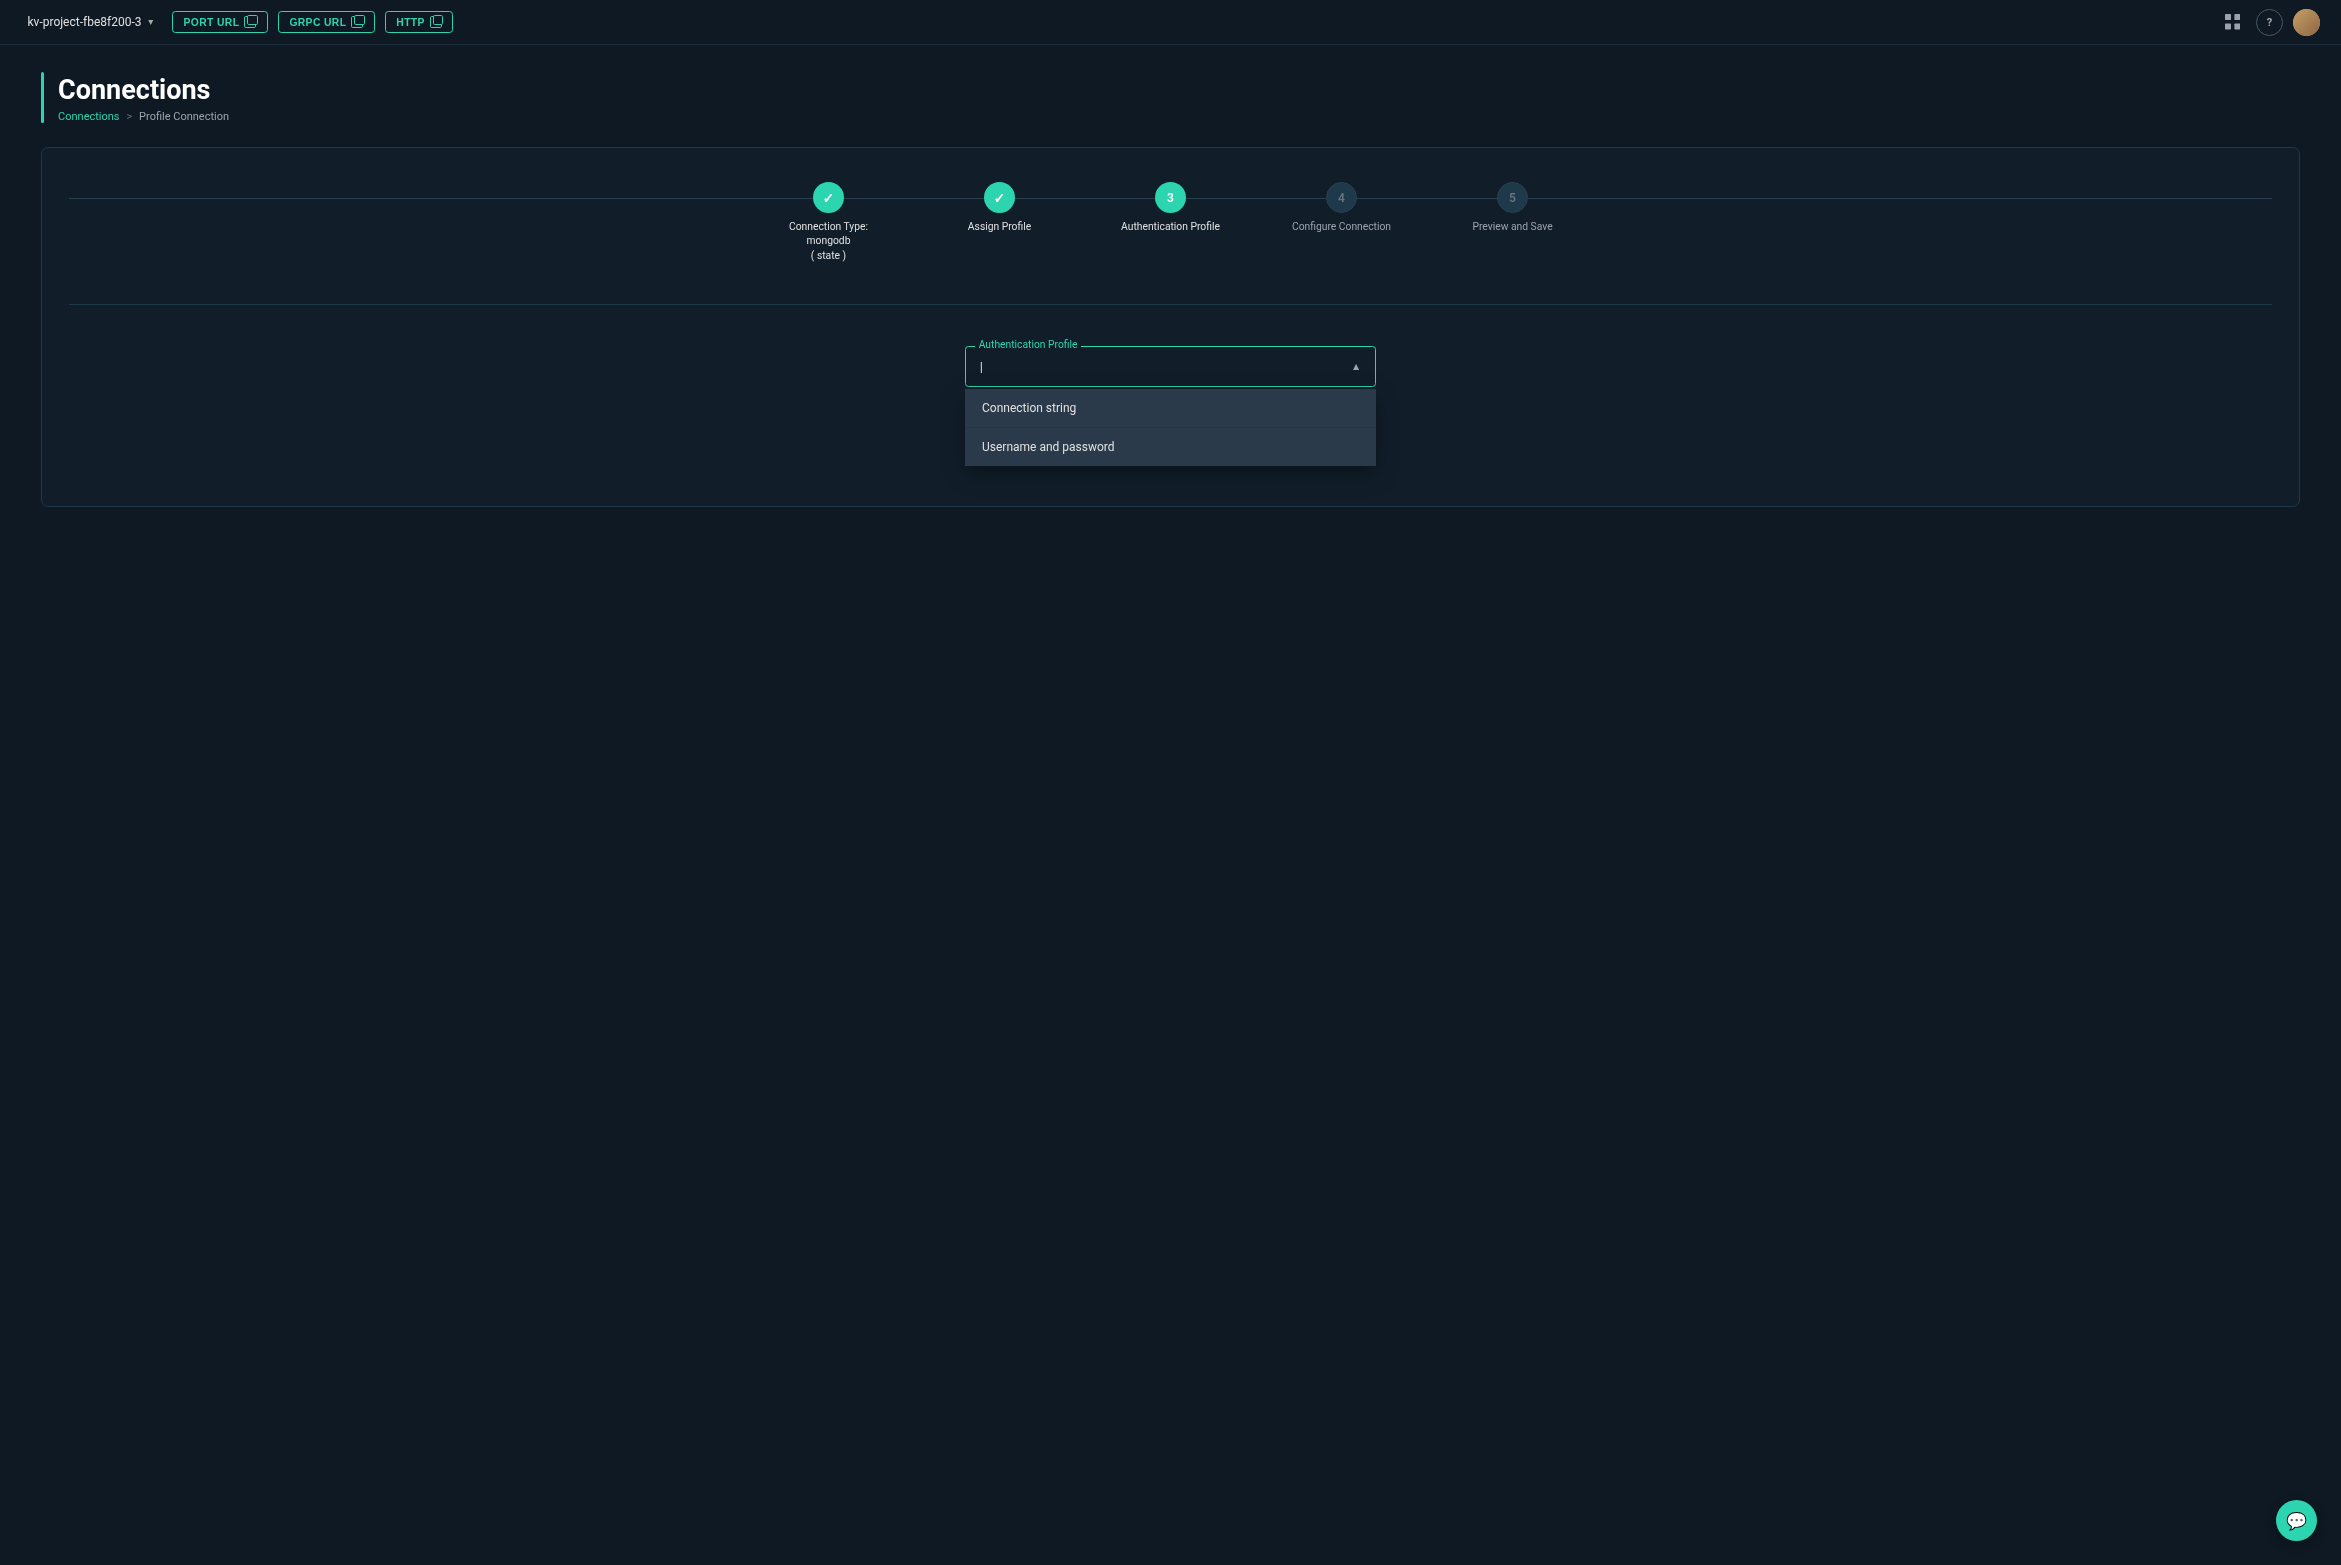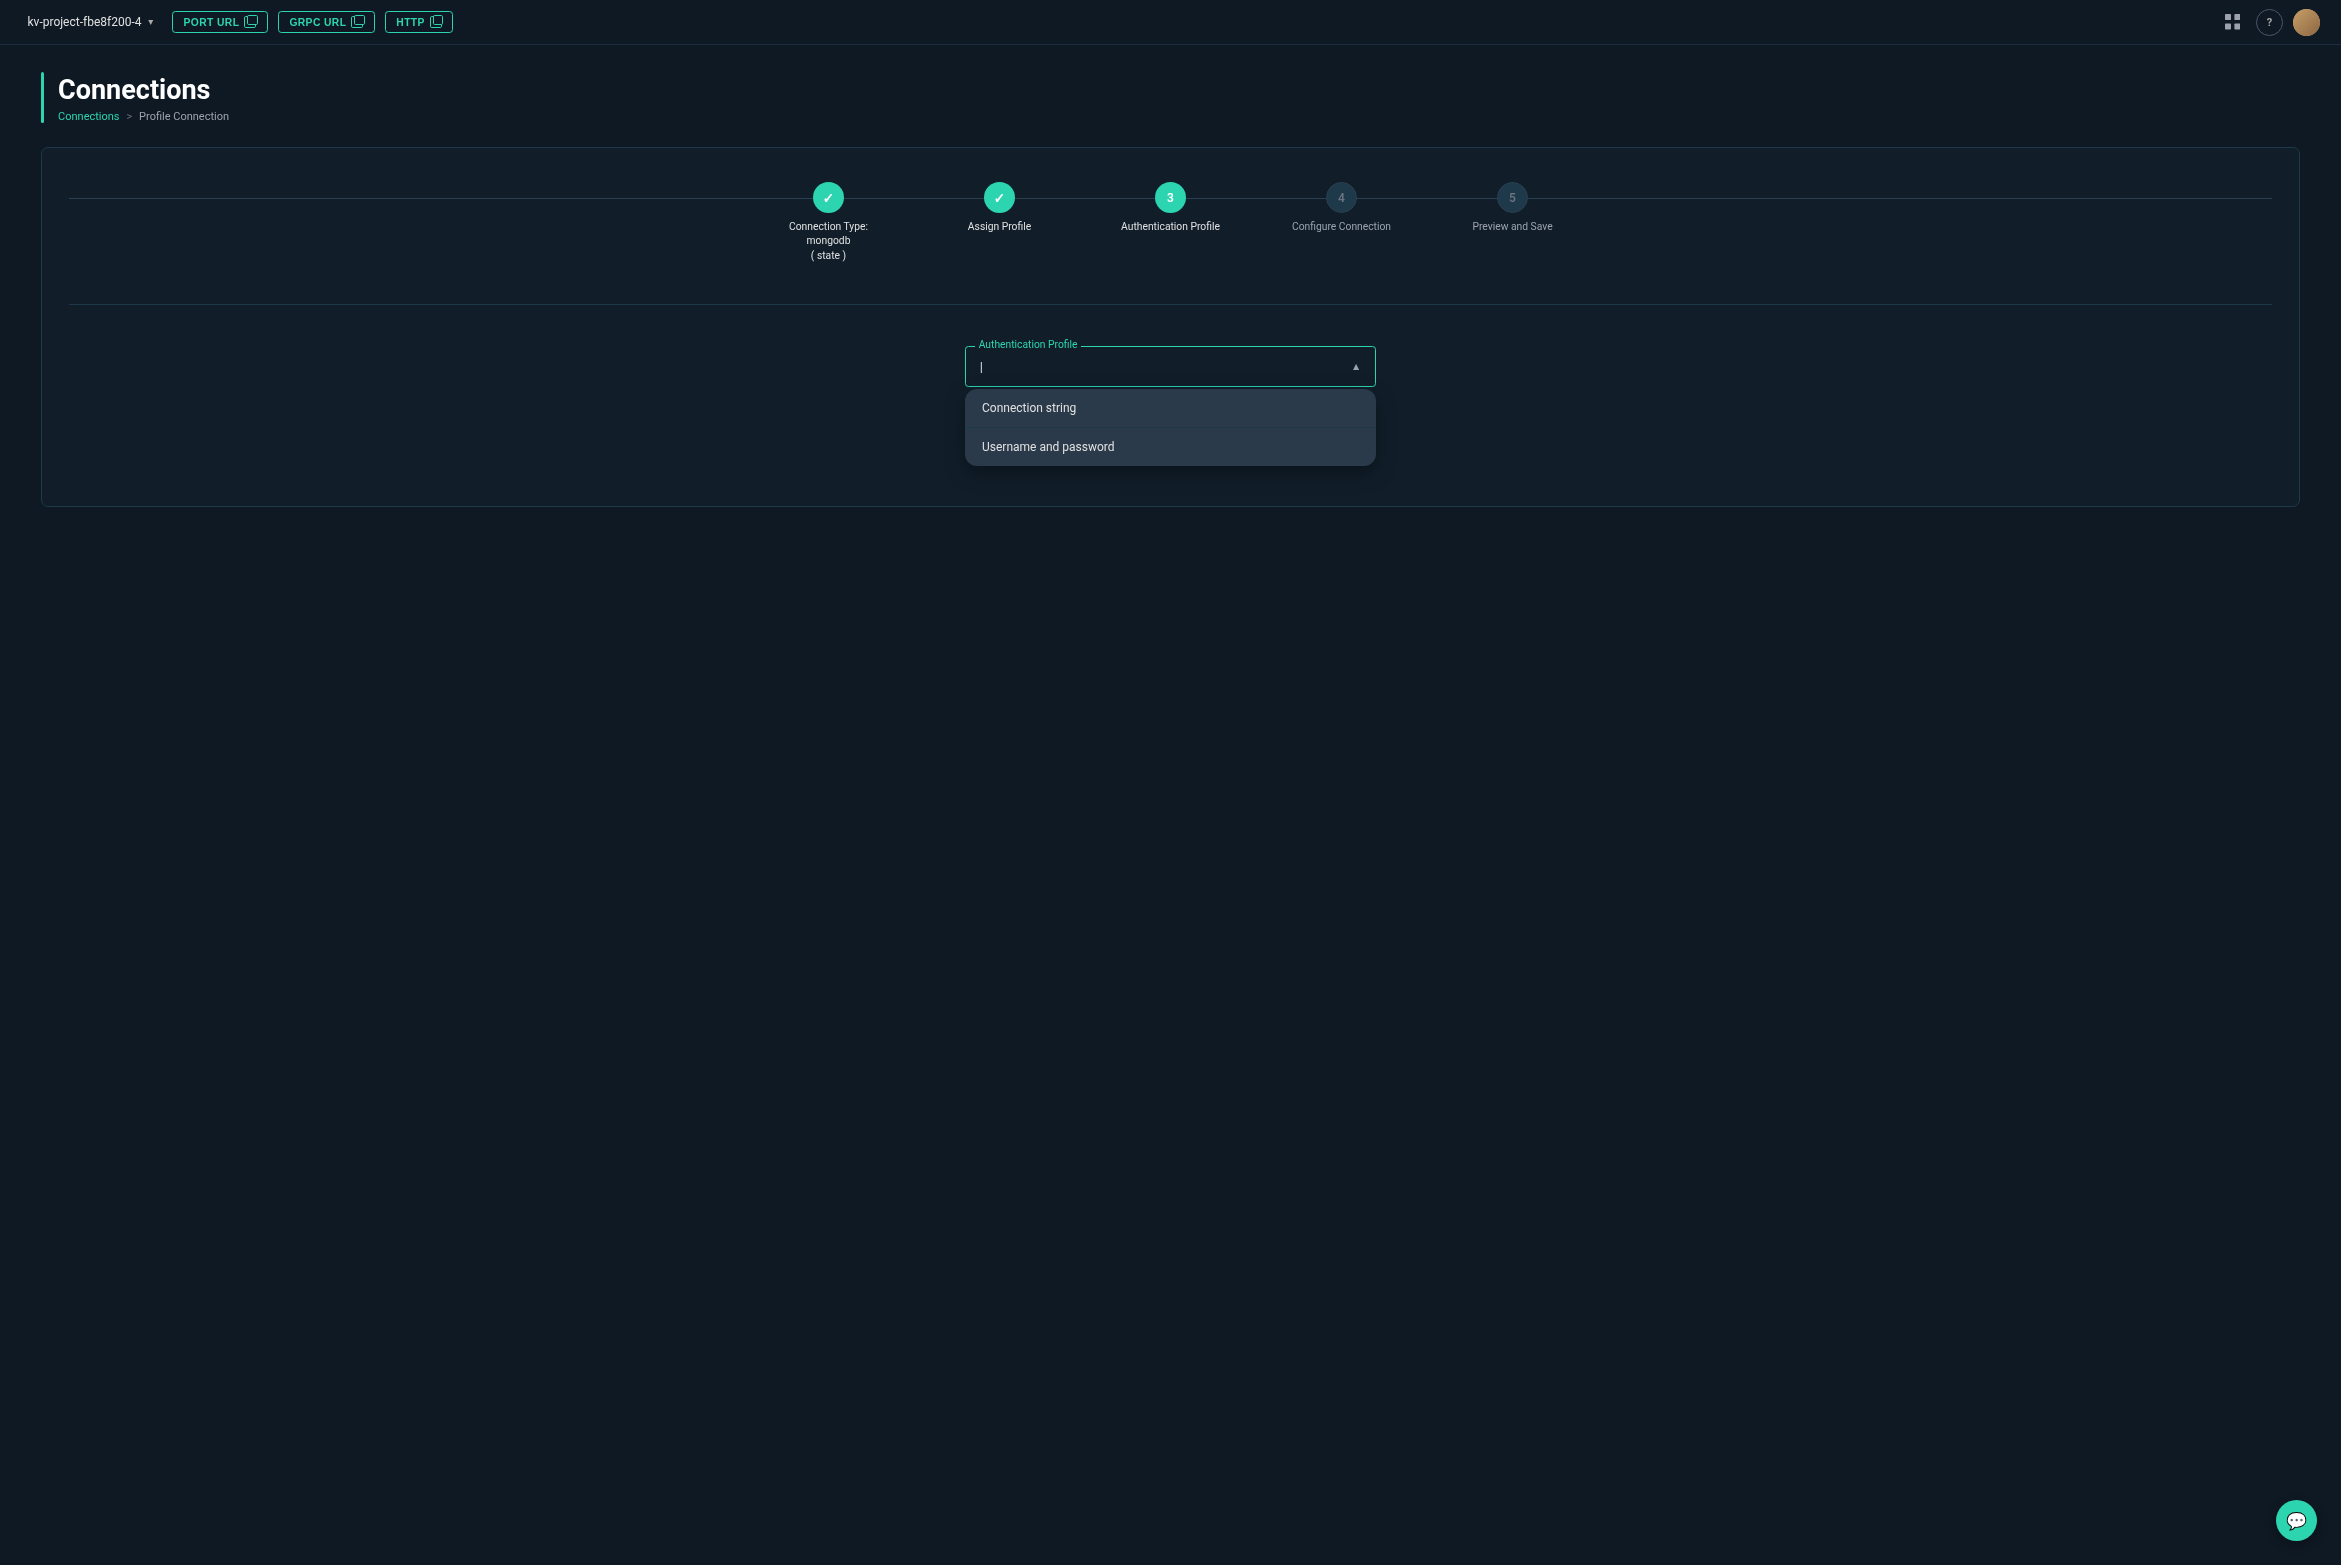--- a/index.html
+++ b/index.html
@@ -245,21 +245,21 @@
     }
     .select-caret {
       color: #9ca3af;
       font-size: 10.3px;
     }
 
     
     .dropdown-menu {
       width: 411px;
       background: #2a3a4a;
-      border-radius: 12px;
+      border-radius: 0;
       overflow: hidden;
       margin-top: 1.7px;
       box-shadow: 0 6.9px 20.6px rgba(0,0,0,0.4);
       position: relative;
       z-index: 10;
     }
     .dropdown-item {
       padding: 12px 17px;
       font-size: 12px;
       color: #e0e0e0;
@@ -326,21 +326,21 @@
       height: 0.9px;
       background: #2a3f50;
       z-index: 0;
     }
   </style>
 </head>
 <body>
 
 <nav class="top-nav">
   <div class="project-selector">
-    <span>kv-project-fbe8f200-4</span>
+    <span>kv-project-fbe8f200-3</span>
     <span class="chevron-down">▼</span>
   </div>
   <button class="nav-btn">
     <span>PORT URL</span>
     <span class="copy-icon"></span>
   </button>
   <button class="nav-btn">
     <span>GRPC URL</span>
     <span class="copy-icon"></span>
   </button>

